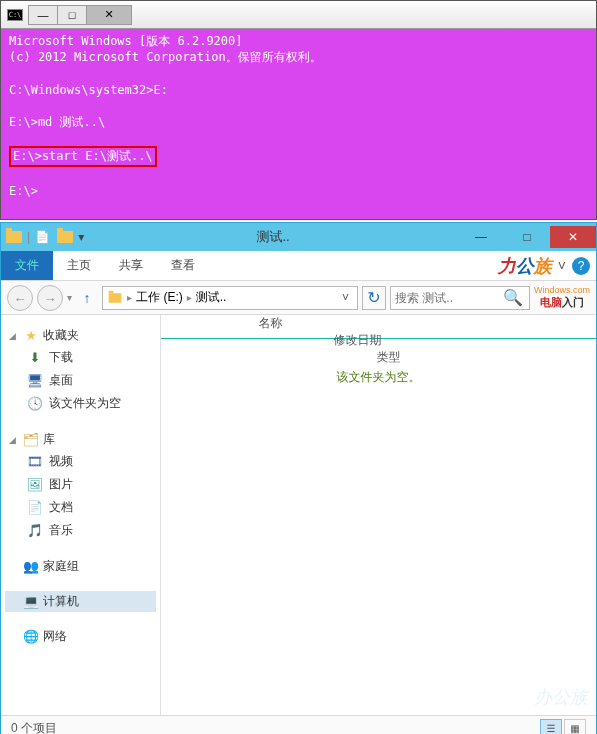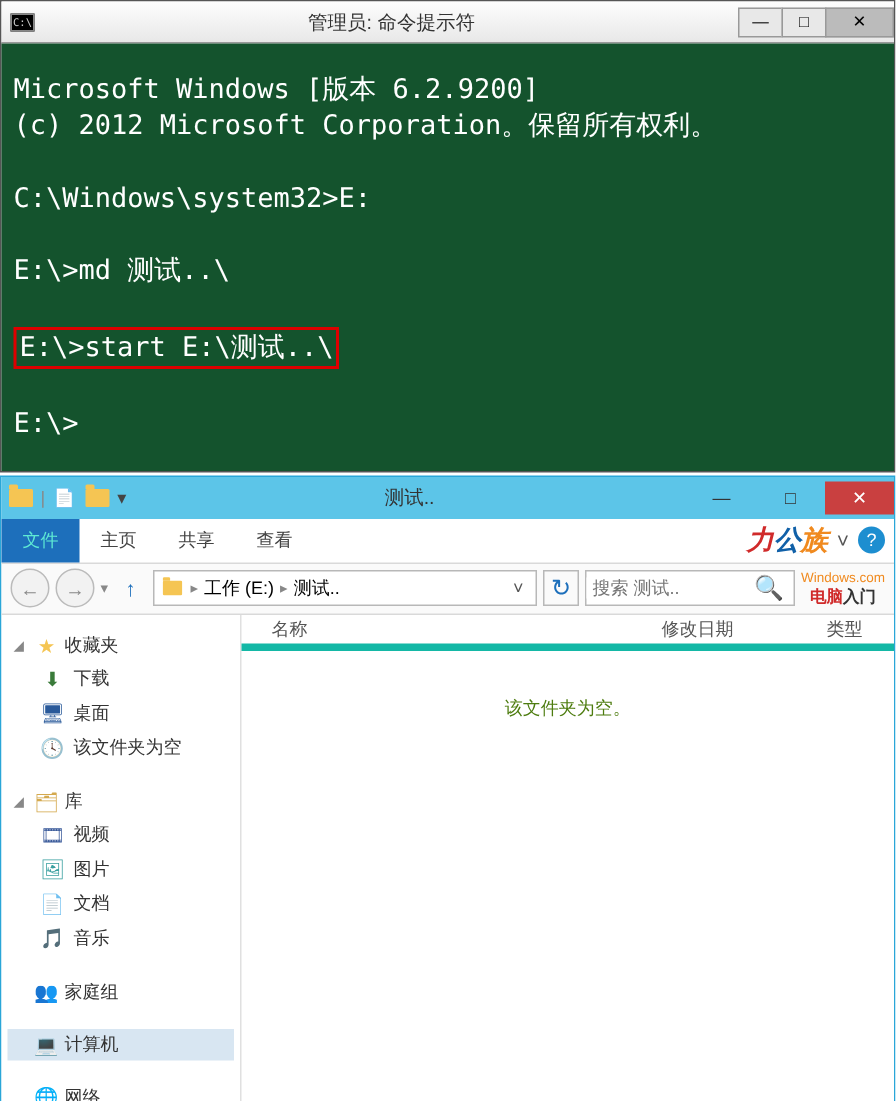--- a/index.html
+++ b/index.html
@@ -6,21 +6,21 @@
 body { font-family: "Microsoft YaHei", Tahoma, sans-serif; background: #fff; width: 597px; }
 
 
 .cmd-window { border: 1px solid #555; }
 .cmd-titlebar { background: linear-gradient(#fdfdfd, #e8e8e8); height: 28px; display: flex; align-items: center; border-bottom: 1px solid #999; }
 .cmd-icon { width: 16px; height: 12px; background: #000; border: 1px solid #888; margin: 0 6px; display: inline-flex; align-items: center; justify-content: center; color: #ccc; font-size: 7px; font-family: monospace; }
 .cmd-title { flex: 1; text-align: center; font-size: 13px; color: #333; }
 .cmd-controls { display: flex; }
 .cmd-btn { width: 30px; height: 20px; border: 1px solid #999; background: #e8e8e8; display: flex; align-items: center; justify-content: center; font-size: 11px; margin-left: -1px; cursor: pointer; }
 .cmd-btn.close { width: 46px; background: #bbb; }
-.cmd-body { background: #14532d; color: #fff; font-family: "NSimSun", "SimSun", Consolas, monospace; font-size: 18px; padding: 19px 8px; line-height: 1.35; min-height: 190px; white-space: pre; }
+.cmd-body { background: #d946ef; color: #fff; font-family: "NSimSun", "SimSun", Consolas, monospace; font-size: 12px; padding: 4px 8px; line-height: 1.35; min-height: 190px; white-space: pre; }
 .hl { border: 2px solid #d00; padding: 0 2px; display: inline-block; }
 
 
 .exp-window { border: 1px solid #2aa6d8; margin-top: 2px; }
 .exp-titlebar { background: #5cc5e8; height: 28px; display: flex; align-items: center; color: #333; font-size: 12px; }
 .exp-qat { display: flex; align-items: center; padding: 0 4px; gap: 4px; }
 .qat-icn { width: 18px; height: 18px; display: flex; align-items: center; justify-content: center; }
 .folder-mini { width: 16px; height: 12px; background: #f5c553; border-radius: 1px; position: relative; }
 .folder-mini::before { content: ""; position: absolute; top: -3px; left: 0; width: 6px; height: 3px; background: #f5c553; border-radius: 1px 1px 0 0; }
 .exp-titlecenter { flex: 1; text-align: center; font-size: 13px; }
@@ -64,39 +64,38 @@
 .lib { color: #d4a94e; }
 .vid { color: #3a5a9a; }
 .pic { color: #3aa0a0; }
 .doc { color: #5a8a3a; }
 .mus { color: #3a7ac0; }
 .hg { color: #3a9a3a; }
 .comp { color: #5a7a9a; }
 .net { color: #3a7ac0; }
 
 .content { flex: 1; position: relative; }
-.col-headers { display: flex; border-bottom: 5px solid #14b8a6; font-size: 12px; color: #555; height: 24px; align-items: center; padding-left: 20px; }
+.col-headers { display: flex; border-bottom: 1px solid #14b8a6; font-size: 12px; color: #555; height: 24px; align-items: center; padding-left: 20px; flex-direction: column; }
 .col-name { width: 260px; }
 .col-date { width: 110px; }
 .col-type { }
 .empty-msg { text-align: center; color: #4d7c0f; font-size: 12px; margin-top: 30px; }
 .wm { position: absolute; bottom: 6px; right: 8px; color: #d0e8f5; font-size: 18px; font-style: italic; opacity: 0.5; }
 
 .exp-status { border-top: 1px solid #d9d9d9; height: 26px; display: flex; align-items: center; padding: 0 10px; font-size: 12px; color: #555; background: #fafafa; }
 .status-right { margin-left: auto; display: flex; gap: 2px; }
 .view-btn { width: 22px; height: 20px; border: 1px solid #ccc; display: flex; align-items: center; justify-content: center; font-size: 10px; cursor: pointer; }
 .view-btn.sel { background: #cde6f7; border-color: #7ab8e0; }
 </style>
 </head>
 <body>
 
 <div class="cmd-window">
   <div class="cmd-titlebar">
     <div class="cmd-icon">C:\</div>
-    <div class="cmd-title">管理员: 命令提示符</div>
     <div class="cmd-controls">
       <div class="cmd-btn">—</div>
       <div class="cmd-btn">□</div>
       <div class="cmd-btn close">✕</div>
     </div>
   </div>
   <div class="cmd-body"><span>Microsoft Windows [版本 6.2.9200]</span>
 <span>(c) 2012 Microsoft Corporation。保留所有权利。</span>
 
 <span>C:\Windows\system32&gt;E:</span>

